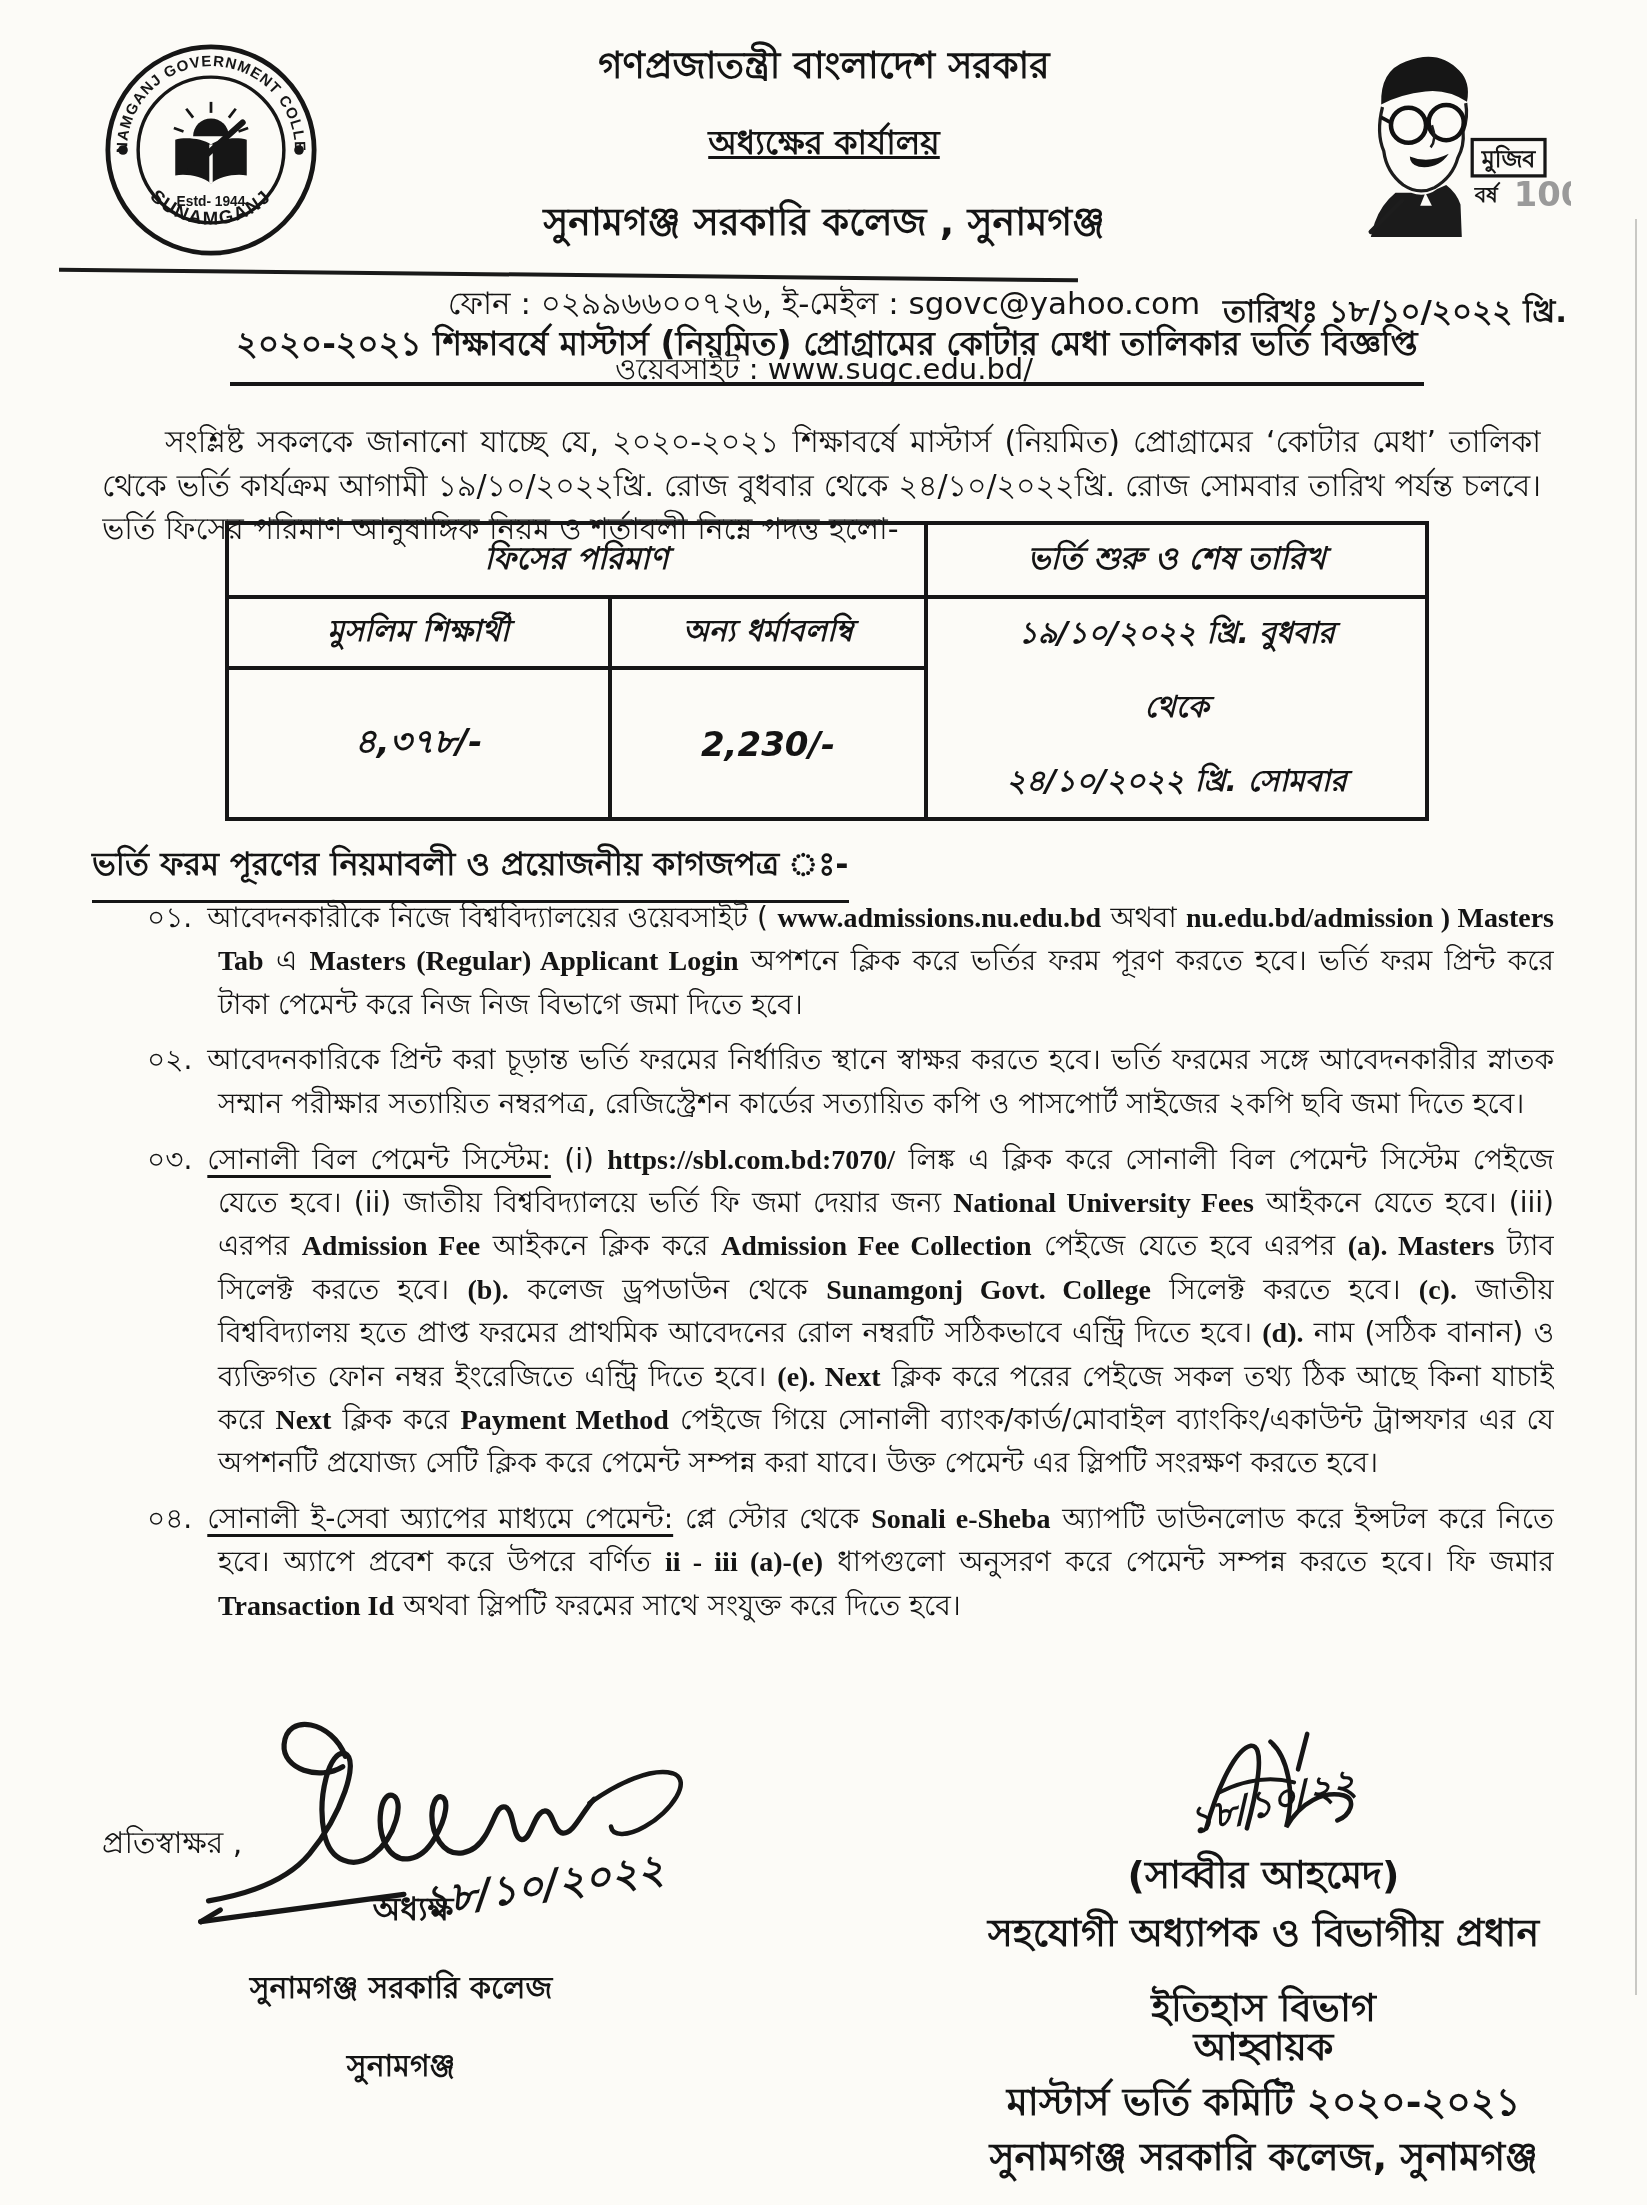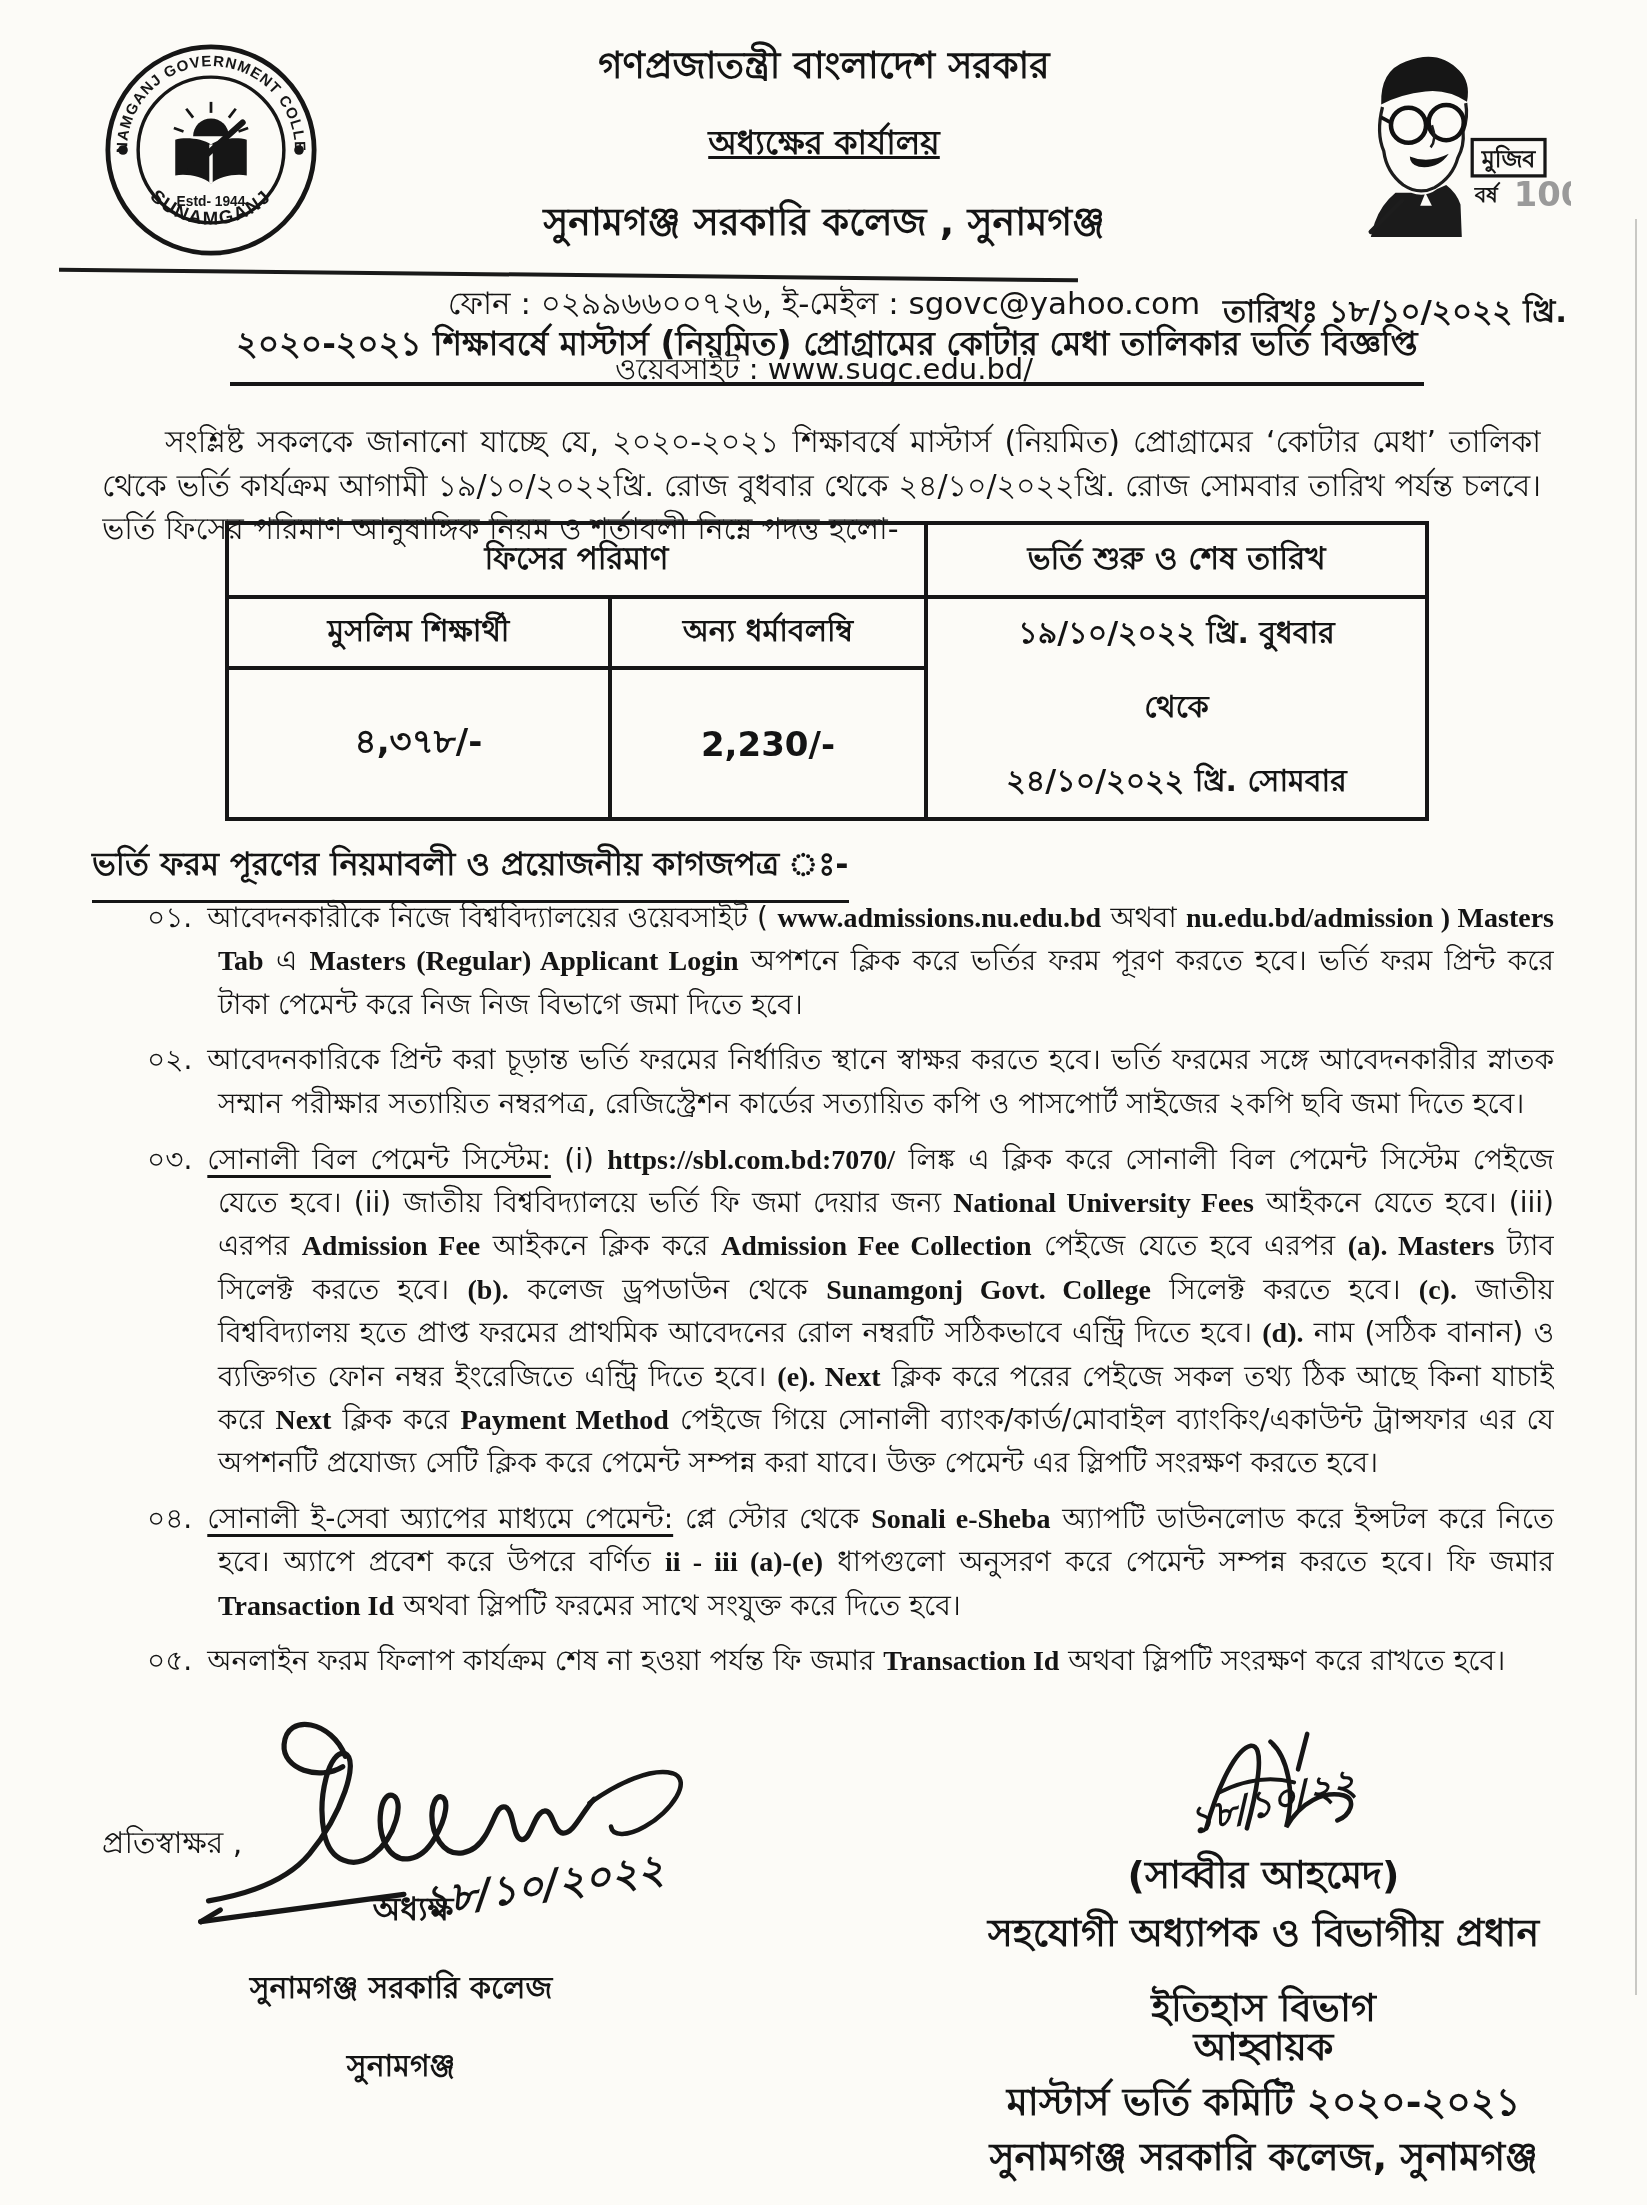--- a/index.html
+++ b/index.html
@@ -23,21 +23,21 @@
   .title-wrap{position:absolute;left:102px;right:96px;top:318px;text-align:center;}
   .title{display:inline-block;font-size:33px;font-weight:700;
          border-bottom:4.1px solid #161616;padding:0 6.8px 8.2px 6.8px;}
   .intro{position:absolute;left:102px;right:107px;top:380px;height:158px;
          overflow:hidden;font-size:30px;line-height:1.45;text-align:justify;
          text-indent:63px;margin-top:40px;}
   
   .fee-table{position:absolute;left:225px;top:521px;border-collapse:collapse;
              table-layout:fixed;}
   .fee-table td{border:4.1px solid #161616;text-align:center;vertical-align:middle;
-                padding:0 9.6px;}
+                padding:0 9.6px;font-style:italic;}
   .fee-table .hd{font-size:31px;font-weight:700;height:70px;}
   .fee-table .sub{font-size:30px;font-weight:700;height:67px;}
   .fee-table .fee{font-size:34px;font-weight:700;height:147px;}
   .fee-table .datecell{font-size:30px;font-weight:700;}
   .fee-table .dmid{margin:23px 0;}
   
   .sec-head{position:absolute;left:92px;top:839px;}
   .sec-head span{display:inline-block;font-size:32px;font-weight:700;
                  border-bottom:3.4px solid #161616;padding-bottom:6.8px;}
   .items{position:absolute;left:102px;right:94px;top:896px;height:865px;
@@ -171,21 +171,20 @@
 
   <div class="sec-head">
     <span>ভর্তি ফরম পূরণের নিয়মাবলী ও প্রয়োজনীয় কাগজপত্র ঃ-</span>
   </div>
 
   <ol class="items">
     <li><span class="num">০১.</span><span><span>আবেদনকারীকে নিজে বিশ্ববিদ্যালয়ের ওয়েবসাইট ( </span><span class="b">www.admissions.nu.edu.bd</span><span> অথবা </span><span class="b">nu.edu.bd/admission ) Masters Tab</span><span> এ </span><span class="b">Masters (Regular) Applicant Login</span><span> অপশনে ক্লিক করে ভর্তির ফরম পূরণ করতে হবে। ভর্তি ফরম প্রিন্ট  করে টাকা পেমেন্ট করে নিজ নিজ বিভাগে জমা দিতে হবে।</span></span></li>
     <li><span class="num">০২.</span><span><span>আবেদনকারিকে প্রিন্ট করা চূড়ান্ত ভর্তি ফরমের নির্ধারিত স্থানে স্বাক্ষর করতে হবে। ভর্তি ফরমের সঙ্গে আবেদনকারীর স্নাতক সম্মান পরীক্ষার সত্যায়িত নম্বরপত্র, রেজিস্ট্রেশন কার্ডের সত্যায়িত কপি ও পাসপোর্ট সাইজের ২কপি ছবি জমা দিতে হবে।</span></span></li>
     <li><span class="num">০৩.</span><span><span class="u">সোনালী বিল পেমেন্ট সিস্টেম:</span><span> (i) </span><span class="b">https://sbl.com.bd:7070/</span><span> লিঙ্ক এ ক্লিক করে সোনালী বিল পেমেন্ট সিস্টেম পেইজে যেতে হবে। (ii) জাতীয় বিশ্ববিদ্যালয়ে ভর্তি ফি জমা দেয়ার জন্য </span><span class="b">National University Fees</span><span> আইকনে যেতে হবে। (iii) এরপর </span><span class="b">Admission Fee</span><span> আইকনে ক্লিক করে </span><span class="b">Admission Fee Collection</span><span> পেইজে যেতে হবে এরপর </span><span class="b">(a). Masters</span><span> ট্যাব সিলেক্ট করতে হবে। </span><span class="b">(b).</span><span> কলেজ ড্রপডাউন থেকে </span><span class="b">Sunamgonj Govt. College</span><span> সিলেক্ট করতে হবে। </span><span class="b">(c).</span><span> জাতীয় বিশ্ববিদ্যালয় হতে প্রাপ্ত ফরমের প্রাথমিক আবেদনের রোল নম্বরটি সঠিকভাবে এন্ট্রি দিতে হবে।  </span><span class="b">(d).</span><span> নাম (সঠিক বানান) ও ব্যক্তিগত ফোন নম্বর ইংরেজিতে এন্ট্রি দিতে হবে। </span><span class="b">(e). Next</span><span> ক্লিক করে পরের পেইজে সকল তথ্য ঠিক আছে কিনা যাচাই করে </span><span class="b">Next</span><span> ক্লিক করে </span><span class="b">Payment Method</span><span> পেইজে গিয়ে সোনালী ব্যাংক/কার্ড/মোবাইল ব্যাংকিং/একাউন্ট ট্রান্সফার এর যে অপশনটি প্রযোজ্য সেটি ক্লিক করে পেমেন্ট সম্পন্ন করা যাবে। উক্ত পেমেন্ট এর স্লিপটি সংরক্ষণ করতে হবে।</span></span></li>
     <li><span class="num">০৪.</span><span><span class="u">সোনালী ই-সেবা অ্যাপের মাধ্যমে পেমেন্ট:</span><span> প্লে স্টোর থেকে </span><span class="b">Sonali e-Sheba</span><span> অ্যাপটি ডাউনলোড করে ইন্সটল করে নিতে হবে। অ্যাপে প্রবেশ করে উপরে বর্ণিত </span><span class="b">ii - iii (a)-(e)</span><span> ধাপগুলো অনুসরণ করে পেমেন্ট সম্পন্ন করতে হবে। ফি জমার </span><span class="b">Transaction Id</span><span> অথবা স্লিপটি ফরমের সাথে সংযুক্ত করে দিতে হবে।</span></span></li>
-    <li><span class="num">০৫.</span><span><span>অনলাইন ফরম ফিলাপ কার্যক্রম শেষ না হওয়া পর্যন্ত ফি জমার </span><span class="b">Transaction Id</span><span> অথবা স্লিপটি সংরক্ষণ করে রাখতে হবে।</span></span></li>
   </ol>
 
   <div class="sig-row">
 
     <div class="countersign">প্রতিস্বাক্ষর ,</div>
 
     <svg class="sig-left-svg" viewBox="0 0 800 320">
       <g fill="none" stroke="#161616" stroke-linecap="round">
         <path stroke-width="8" d="M30 268 C 90 258, 150 238, 185 196 C 235 135, 262 52, 240 42 C 216 34, 196 108, 208 166 C 217 207, 252 220, 282 198 C 318 170, 332 112, 312 106 C 294 102, 286 152, 303 184 C 321 215, 356 208, 377 172 C 396 140, 400 110, 386 108 C 372 108, 366 150, 385 178 C 404 205, 437 198, 455 168 C 470 143, 473 120, 486 124 C 500 130, 496 172, 511 174 C 526 175, 529 132, 546 130 C 560 129, 559 162, 574 164 C 590 166, 603 132, 622 112"></path>
         <path stroke-width="8" d="M240 46 C 220 -8, 150 -22, 146 28 C 143 66, 200 84, 236 62"></path>

